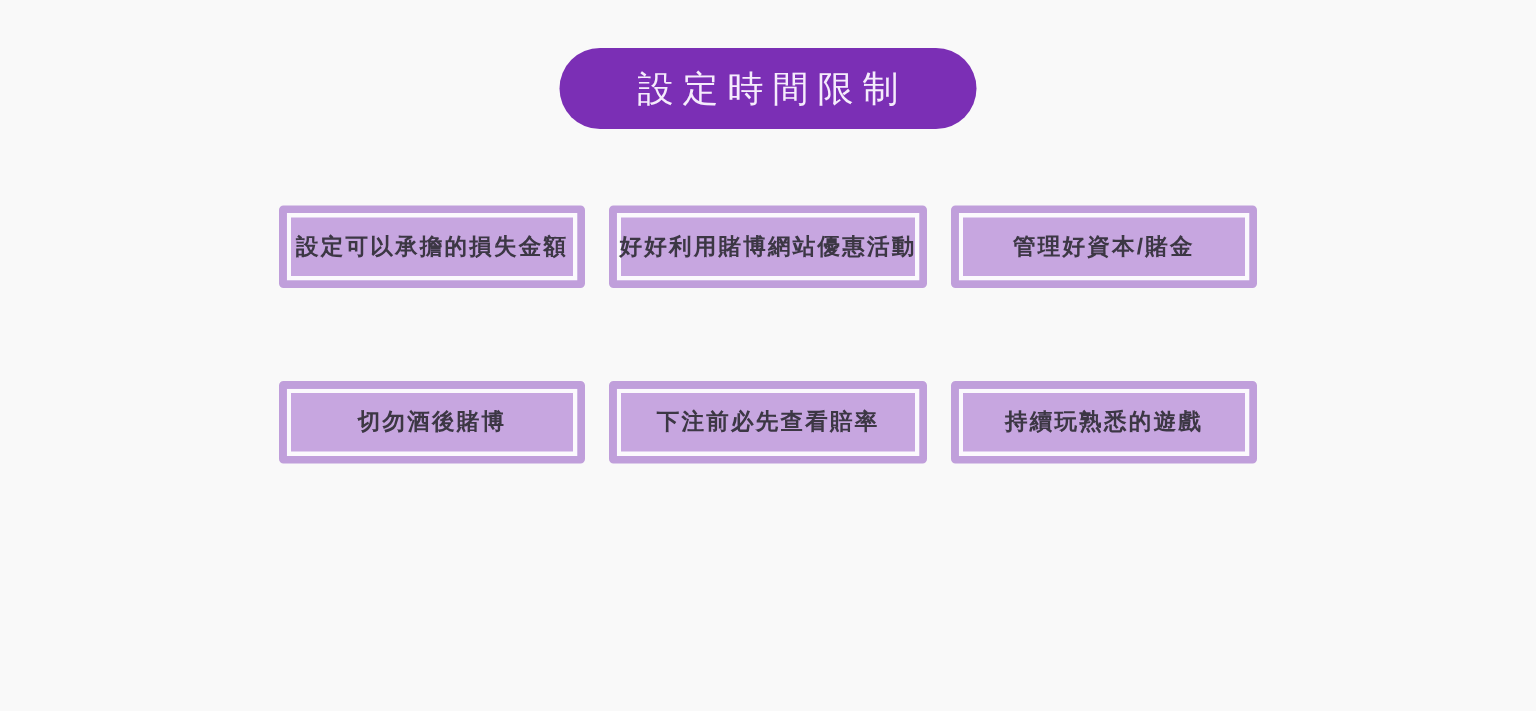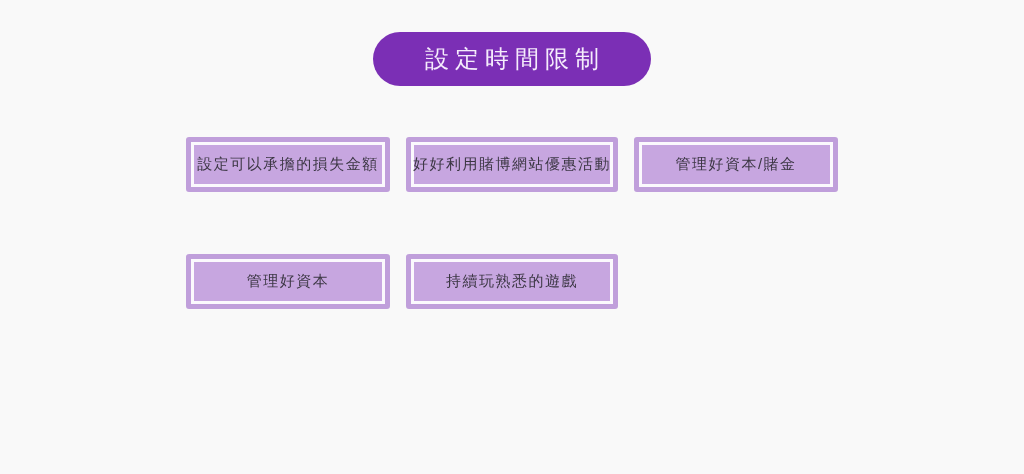--- a/index.html
+++ b/index.html
@@ -55,20 +55,21 @@
     box-shadow: inset 0 0 0 3px var(--box-inner-line);
     border-radius: 3px;
     display: flex;
     align-items: center;
     justify-content: center;
     text-align: center;
     font-size: 15px;
     letter-spacing: 1.5px;
     color: var(--box-text);
     white-space: nowrap;
+    font-weight: bold;
   }
 </style>
 </head>
 <body>
 
 <div class="page">
 
   <div class="title-pill">
     <span>設定時間限制</span>
   </div>
@@ -77,20 +78,23 @@
     <div class="tip-box">
       <span>設定可以承擔的損失金額</span>
     </div>
     <div class="tip-box">
       <span>好好利用賭博網站優惠活動</span>
     </div>
     <div class="tip-box">
       <span>管理好資本/賭金</span>
     </div>
     <div class="tip-box">
-      <span>管理好資本</span>
+      <span>切勿酒後賭博</span>
+    </div>
+    <div class="tip-box">
+      <span>下注前必先查看賠率</span>
     </div>
     <div class="tip-box">
       <span>持續玩熟悉的遊戲</span>
     </div>
   </div>
 
 </div>
 
 </body></html>

